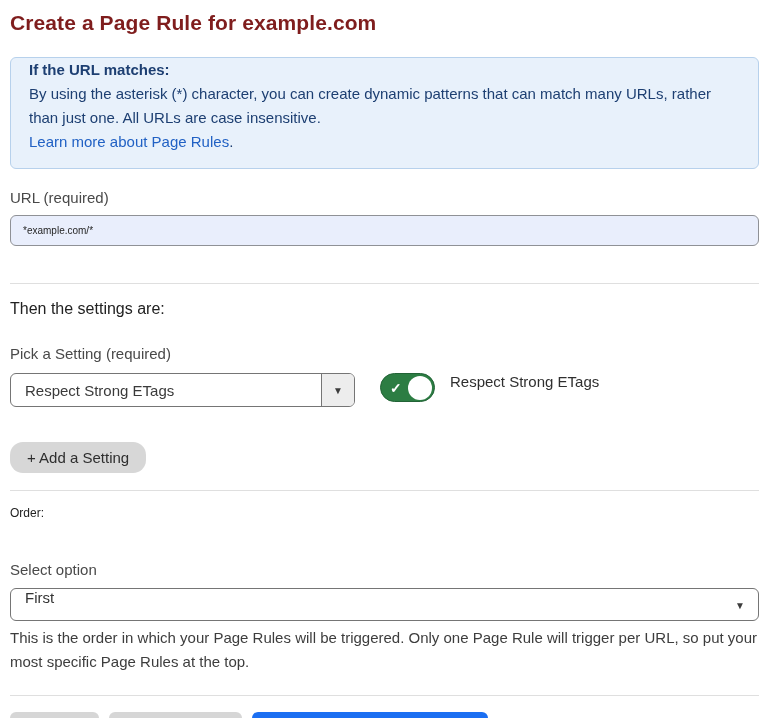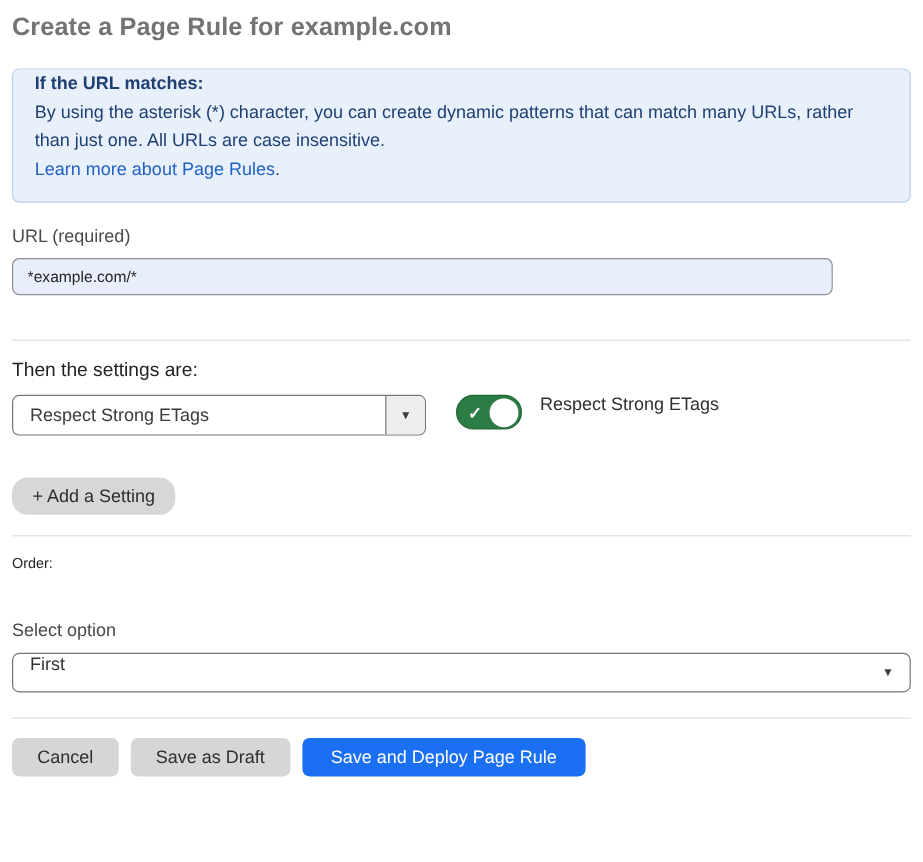--- a/index.html
+++ b/index.html
@@ -8,21 +8,21 @@
     background: #ffffff;
     font-family: "Liberation Sans", sans-serif;
     color: #2f2f2f;
     overflow: hidden;
   }
   .page { padding: 10px 10px 0 10px; width: 769px; }
 
   .page-title {
     font-size: 21px;
     font-weight: 700;
-    color: #737373;
+    color: #7f1d1d;
     letter-spacing: 0.1px;
     line-height: 26px;
   }
 
   .info-box {
     margin-top: 21px;
     background: #e8f1fb;
     border: 1px solid #b7d1ec;
     border-radius: 6px;
     padding: 0 18px 14px 18px;
@@ -39,27 +39,27 @@
 
   .field-label {
     font-size: 15px;
     color: #494949;
     line-height: 19px;
   }
   .url-label { margin-top: 19px; }
 
   .url-input {
     margin-top: 8px;
-    width: 684px;
+    width: 749px;
     height: 31px;
     background: #e9eefc;
     border: 1px solid #8f9196;
     border-radius: 6px;
     font-family: "Liberation Sans", sans-serif;
-    font-size: 13px;
+    font-size: 10px;
     color: #262626;
     padding: 0 12px;
     outline: none;
   }
 
   .divider {
     border: none;
     border-top: 1px solid #dfdfdf;
     height: 0;
   }
@@ -230,20 +230,21 @@
     <div><a class="info-link">Learn more about Page Rules</a><span class="info-link-suffix">.</span></div>
   </div>
 
   <div class="field-label url-label">URL (required)</div>
   <input class="url-input" type="text" value="*example.com/*" style="">
 
   <hr class="divider divider-1">
 
   <h2 class="section-heading settings-heading">Then the settings are:</h2>
 
+  <div class="field-label picker-label">Pick a Setting (required)</div>
 
   <div class="setting-row">
     <div class="setting-select">
       <div class="setting-select-value">Respect Strong ETags</div>
       <div class="setting-select-arrow-box">
           <span>▼</span>
         </div>
     </div>
     <div class="toggle" role="switch" aria-checked="true">
       <span class="toggle-check">✓</span>
@@ -258,20 +259,21 @@
 
   <h2 class="section-heading order-heading">Order:</h2>
 
   <div class="field-label order-select-label">Select option</div>
 
   <div class="order-select">
     <span>First</span>
     <span class="order-select-arrow">▼</span>
   </div>
 
+  <p class="order-help">This is the order in which your Page Rules will be triggered. Only one Page Rule will trigger per URL, so put your most specific Page Rules at the top.</p>
 
   <hr class="divider divider-3">
 
   <div class="footer-actions">
     <button class="btn btn-gray btn-cancel">Cancel</button>
     <button class="btn btn-gray btn-draft">Save as Draft</button>
     <button class="btn btn-primary">Save and Deploy Page Rule</button>
   </div>
 
 </div>

